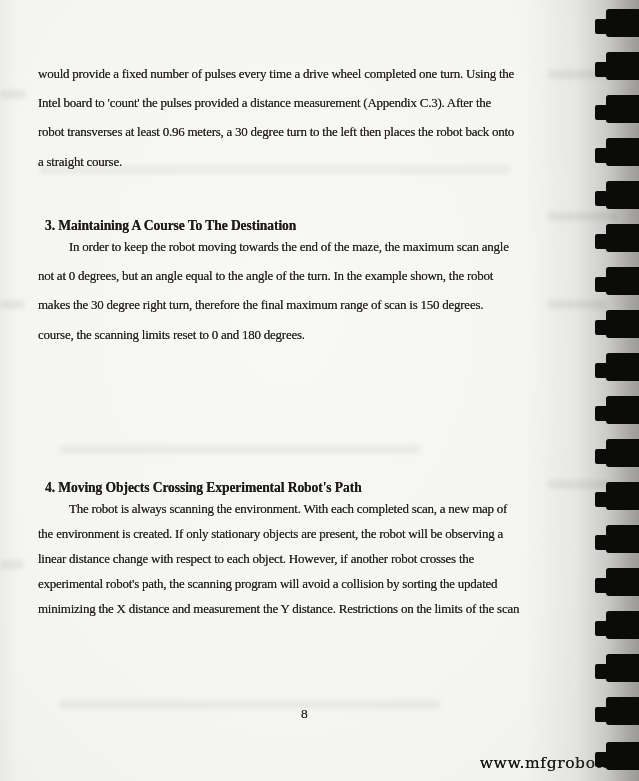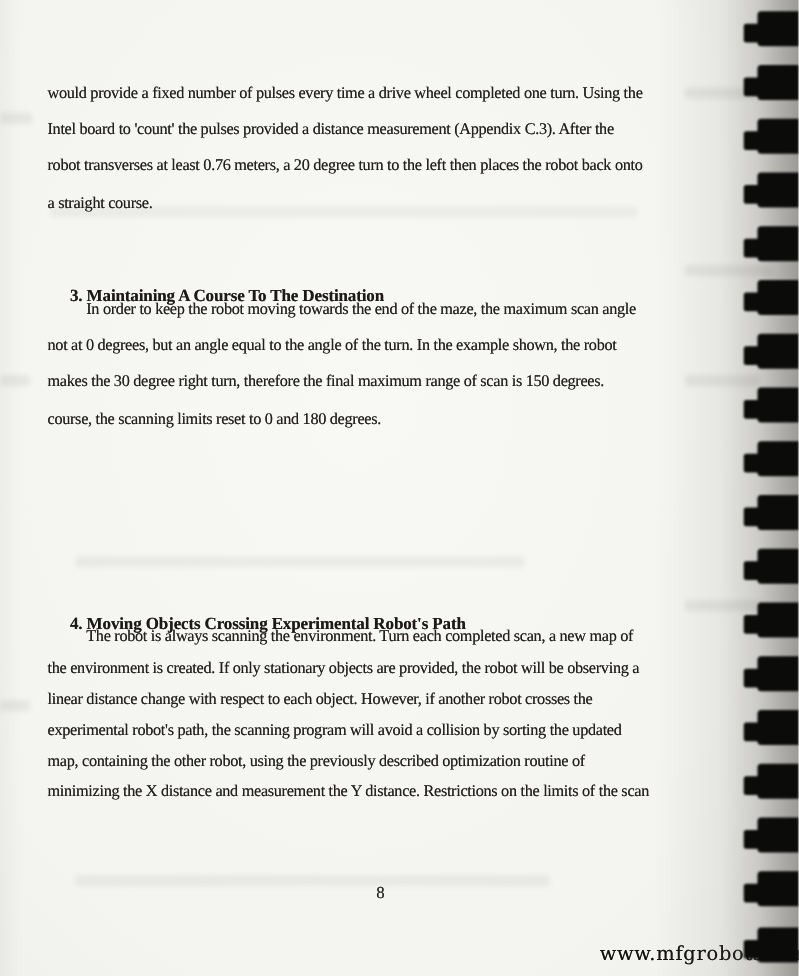--- a/index.html
+++ b/index.html
@@ -13,21 +13,21 @@
   .text-layer{position:absolute;inset:0;z-index:2;}
   .para{position:absolute;left:38px;white-space:nowrap;}
   .para .line{
     display:block;line-height:29.2px;height:29.2px;
     font-size:13px;letter-spacing:-0.25px;color:#24211f;
     text-shadow:0 0 0.45px rgba(40,36,34,0.75);
   }
   .para.tight .line{line-height:24.9px;height:24.9px;}
   .line.indent{padding-left:31px;}
   .heading{
-    position:absolute;left:38px;margin:18px;white-space:nowrap;
+    position:absolute;left:38px;margin:7px;white-space:nowrap;
     font-size:13.6px;font-weight:bold;letter-spacing:-0.1px;color:#1d1a18;
     text-shadow:0 0 0.5px rgba(30,27,25,0.8);
   }
   .page-number{
     position:absolute;left:301px;top:706px;font-size:13.5px;color:#2a2725;
     text-shadow:0 0 0.5px rgba(40,36,34,0.7);
   }
   .watermark{
     position:absolute;top:754px;right:-12px;z-index:4;white-space:nowrap;
     font-family:"DejaVu Serif",serif;font-size:15.5px;color:#141210;
@@ -66,41 +66,40 @@
   <div class="smudge" style="left:60px;top:445px;width:360px;height:9px;opacity:0.8;"></div>
   <div class="smudge" style="left:548px;top:480px;width:62px;height:9px;"></div>
   <div class="smudge" style="left:0px;top:560px;width:24px;height:9px;"></div>
   <div class="smudge" style="left:60px;top:700px;width:380px;height:9px;opacity:0.8;"></div>
 
   <div class="text-layer">
 
     <div class="para" style="top:59px;">
       <span class="line">would provide a fixed number of pulses every time a drive wheel completed one turn.  Using the</span>
       <span class="line">Intel board to 'count' the pulses provided  a distance measurement (Appendix C.3).  After the</span>
-      <span class="line">robot transverses at least 0.76 meters, a 20 degree turn to the left then places the robot back onto</span>
+      <span class="line">robot transverses at least 0.96 meters, a 30 degree turn to the left then places the robot back onto</span>
       <span class="line">a straight course.</span>
     </div>
 
     <h2 class="heading" style="top:211px;">3. Maintaining A Course To The Destination</h2>
 
     <div class="para" style="top:232px;">
       <span class="line indent">In order to keep the robot moving towards the end of the maze, the maximum scan angle</span>
       <span class="line">not at 0 degrees, but an angle equal to the angle of the turn.  In the example shown, the robot</span>
       <span class="line">makes the 30 degree right turn, therefore the final maximum range of scan is 150 degrees.</span>
       <span class="line">course, the scanning limits reset to 0 and 180 degrees.</span>
     </div>
 
     <h2 class="heading" style="top:473px;">4. Moving Objects Crossing Experimental Robot's Path</h2>
 
     <div class="para tight" style="top:497px;">
-      <span class="line indent">The robot is always scanning the environment.  Turn each completed scan, a new map of</span>
-      <span class="line">the environment is created.  If only stationary objects are provided, the robot will be observing a</span>
+      <span class="line indent">The robot is always scanning the environment.  With each completed scan, a new map of</span>
+      <span class="line">the environment is created.  If only stationary objects are present, the robot will be observing a</span>
       <span class="line">linear distance change with respect to each object.  However, if another robot crosses the</span>
       <span class="line">experimental robot's path, the scanning program will avoid a collision by sorting the updated</span>
-      <span class="line">map, containing the other robot, using the previously described optimization routine of</span>
       <span class="line">minimizing the X distance and measurement the Y distance.  Restrictions on the limits of the scan</span>
     </div>
 
     <div class="page-number">8</div>
   </div>
 
   <div class="watermark">www.mfgrobots.com</div>
 
   <div class="binding-shade"></div>
 

